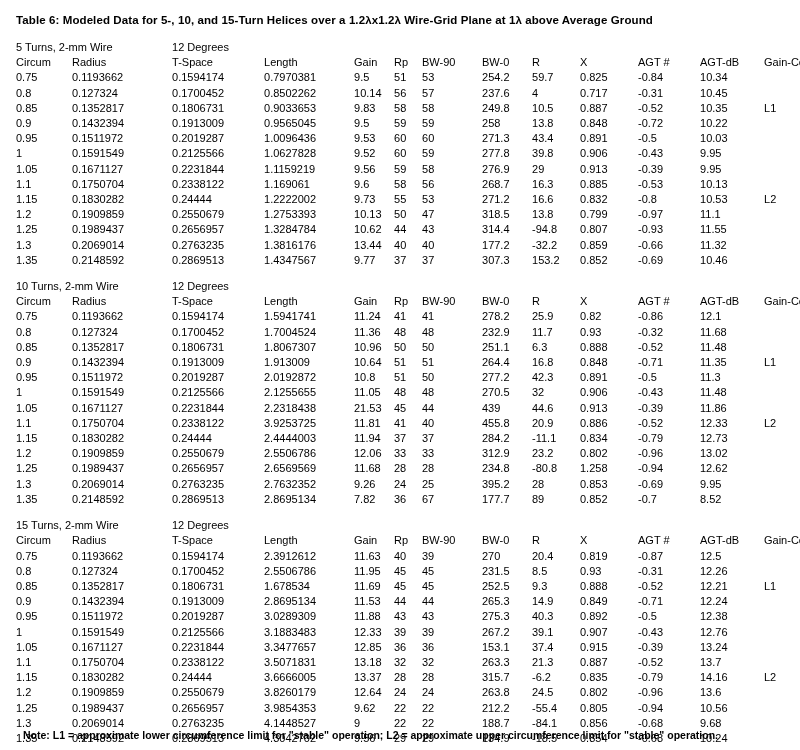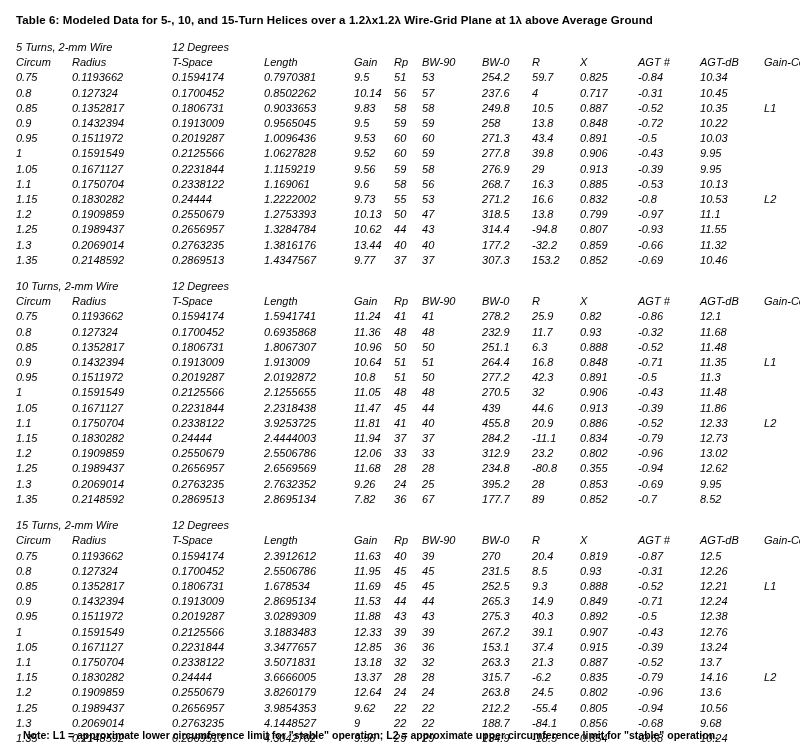--- a/index.html
+++ b/index.html
@@ -22,21 +22,20 @@
     padding: 14px 4px 8px 16px;
   }
   .caption {
     font-size: 11.5px;
     font-weight: bold;
     margin: 0 0 14px 0;
     letter-spacing: 0.1px;
   }
   .block {
     margin-bottom: 11px;
-    font-style: italic;
   }
   table.grid {
     border-collapse: collapse;
     font-size: 11px;
     table-layout: fixed;
     width: 772px;
   }
   table.grid td, table.grid th {
     padding: 0 0 1px 0;
     text-align: left;
@@ -367,21 +366,21 @@
               <td>25.9</td>
               <td>0.82</td>
               <td>-0.86</td>
               <td>12.1</td>
               <td></td>
             </tr>
             <tr>
               <td>0.8</td>
               <td>0.127324</td>
               <td>0.1700452</td>
-              <td>0.6935868</td>
+              <td>1.7004524</td>
               <td>11.36</td>
               <td>48</td>
               <td>48</td>
               <td>232.9</td>
               <td>11.7</td>
               <td>0.93</td>
               <td>-0.32</td>
               <td>11.68</td>
               <td></td>
             </tr>
@@ -443,21 +442,21 @@
               <td>0.906</td>
               <td>-0.43</td>
               <td>11.48</td>
               <td></td>
             </tr>
             <tr>
               <td>1.05</td>
               <td>0.1671127</td>
               <td>0.2231844</td>
               <td>2.2318438</td>
-              <td>11.47</td>
+              <td>21.53</td>
               <td>45</td>
               <td>44</td>
               <td>439</td>
               <td>44.6</td>
               <td>0.913</td>
               <td>-0.39</td>
               <td>11.86</td>
               <td></td>
             </tr>
             <tr>
@@ -508,21 +507,21 @@
             <tr>
               <td>1.25</td>
               <td>0.1989437</td>
               <td>0.2656957</td>
               <td>2.6569569</td>
               <td>11.68</td>
               <td>28</td>
               <td>28</td>
               <td>234.8</td>
               <td>-80.8</td>
-              <td>0.355</td>
+              <td>1.258</td>
               <td>-0.94</td>
               <td>12.62</td>
               <td></td>
             </tr>
             <tr>
               <td>1.3</td>
               <td>0.2069014</td>
               <td>0.2763235</td>
               <td>2.7632352</td>
               <td>9.26</td>

